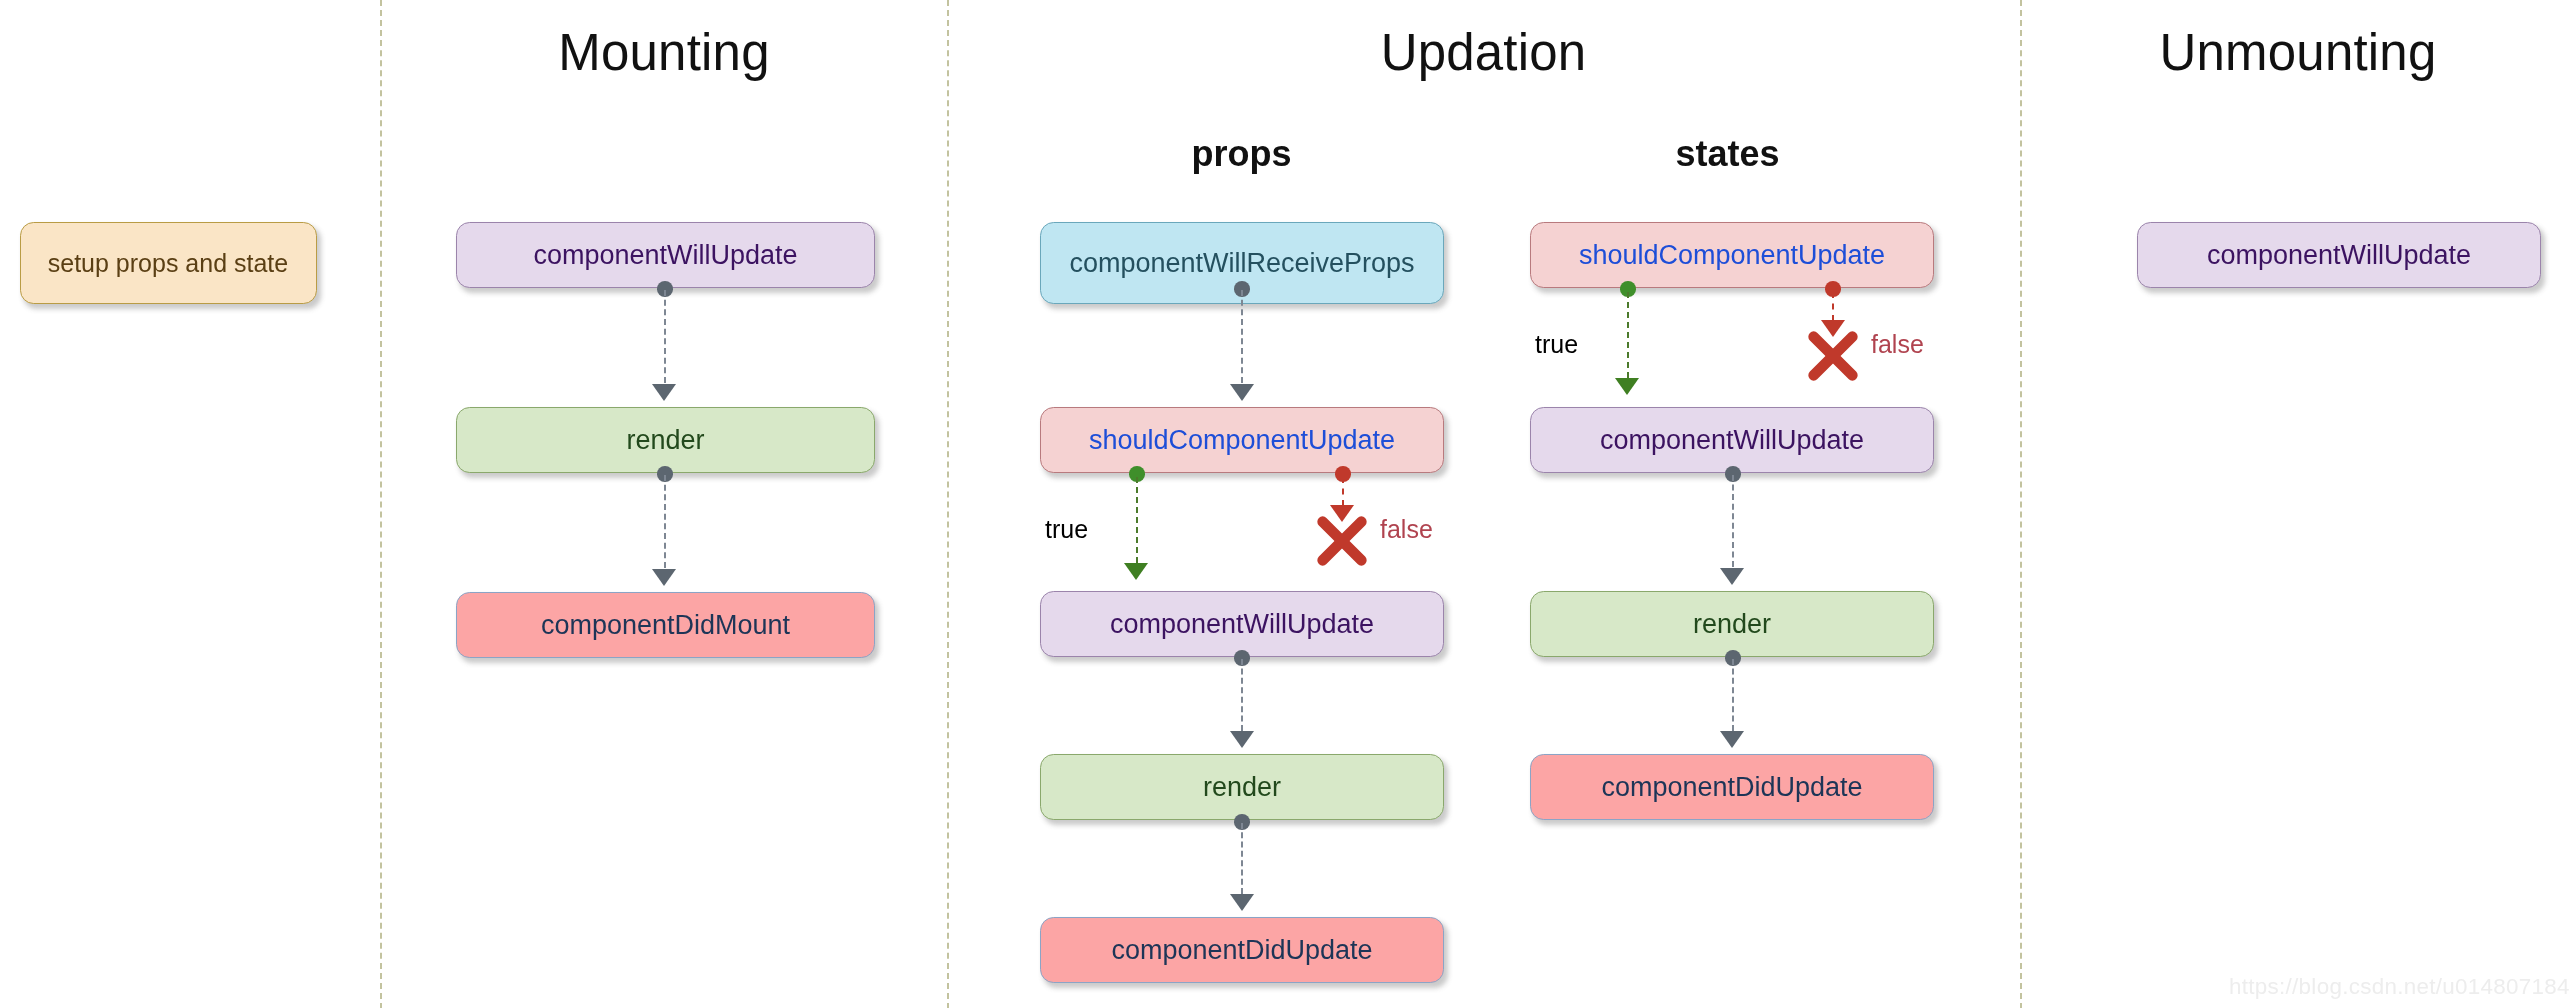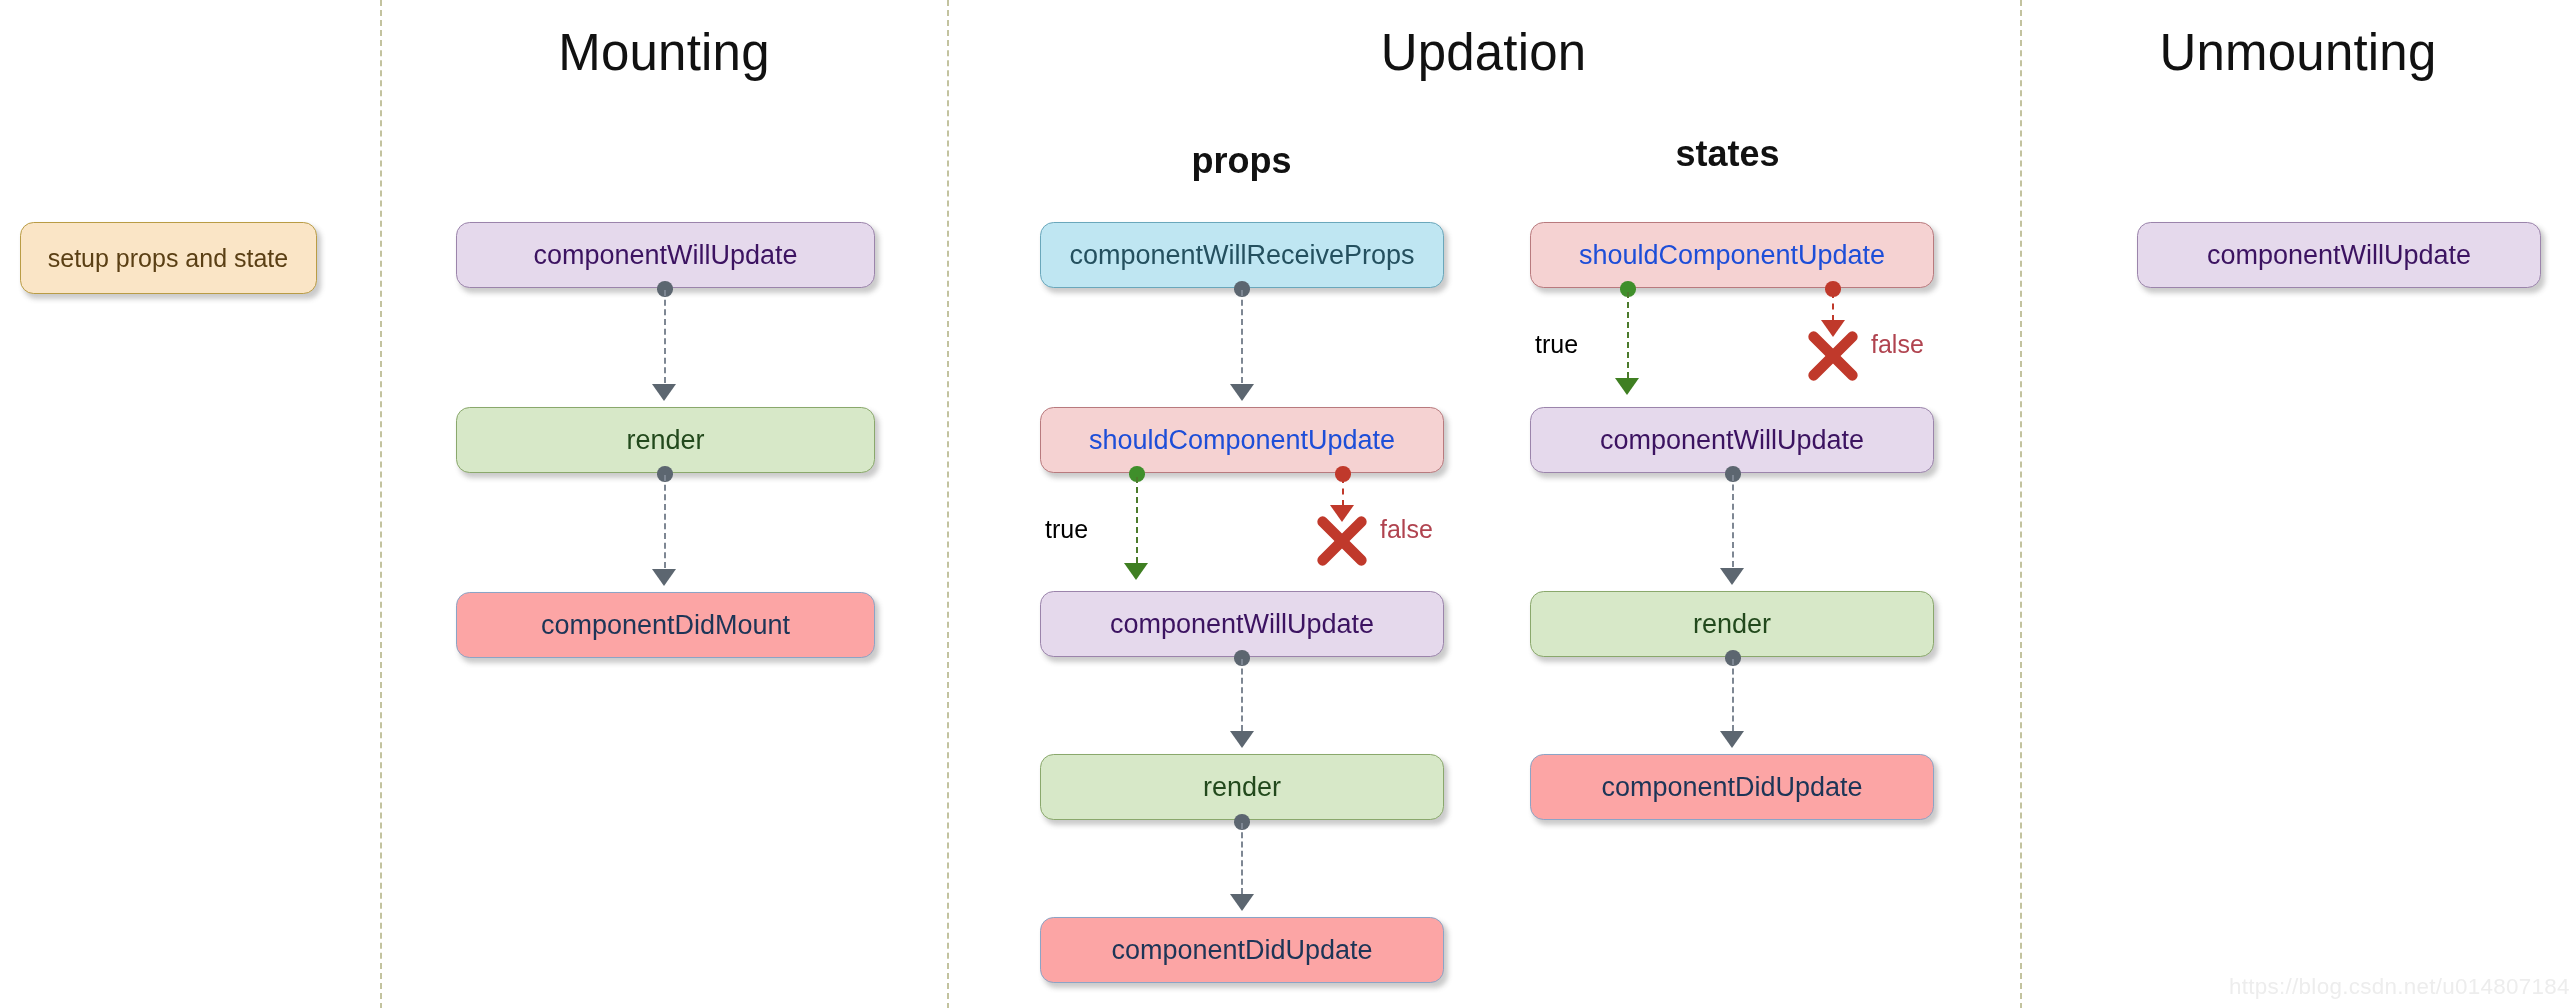--- a/index.html
+++ b/index.html
@@ -137,41 +137,41 @@
   <div class="divider" style="left:947px;"></div>
   <div class="divider" style="left:2020px;"></div>
 
 
   <div class="phase-title" style="left:380px; top:27px; width:568px;">Mounting</div>
 
   <div class="phase-title" style="left:2020px; top:27px; width:556px;">Unmounting</div>
 
   <div class="phase-title" style="left:947px; top:27px; width:1073px;">Updation</div>
 
-  <div class="sub-title" style="left:1047px; top:143px; width:389px;">props</div>
+  <div class="sub-title" style="left:1047px; top:136px; width:389px;">props</div>
 
   <div class="sub-title" style="left:1533px; top:136px; width:389px;">states</div>
 
-  <div class="node n-orange small" style="left:19.5px; top:222px; width:297px; height:72px;">setup props and state</div>
+  <div class="node n-orange small" style="left:19.5px; top:222px; width:297px; height:82px;">setup props and state</div>
 
   <div class="node n-purple" style="left:456px; top:222px; width:419px; height:66px;">componentWillUpdate</div>
 
   <div class="node n-green" style="left:456px; top:407px; width:419px; height:66px;">render</div>
 
   <div class="node n-blue" style="left:456px; top:592px; width:419px; height:66px;">componentDidMount</div>
 
   <div class="dot grey" style="left:657px; top:281px;"></div>
   <div class="dashline grey" style="left:664px; top:290px; height:93px;"></div>
   <div class="arrowhead grey" style="left:652px; top:384px;"></div>
 
   <div class="dot grey" style="left:657px; top:466px;"></div>
   <div class="dashline grey" style="left:664px; top:475px; height:93px;"></div>
   <div class="arrowhead grey" style="left:652px; top:569px;"></div>
 
-  <div class="node n-cyan" style="left:1040px; top:222px; width:404px; height:66px;">componentWillReceiveProps</div>
+  <div class="node n-cyan" style="left:1040px; top:222px; width:404px; height:82px;">componentWillReceiveProps</div>
 
   <div class="node n-red" style="left:1040px; top:407px; width:404px; height:66px;">shouldComponentUpdate</div>
 
   <div class="node n-purple" style="left:1040px; top:591px; width:404px; height:66px;">componentWillUpdate</div>
 
   <div class="node n-green" style="left:1040px; top:754px; width:404px; height:66px;">render</div>
 
   <div class="node n-blue" style="left:1040px; top:917px; width:404px; height:66px;">componentDidUpdate</div>
 
   <div class="dot grey" style="left:1234px; top:281px;"></div>

